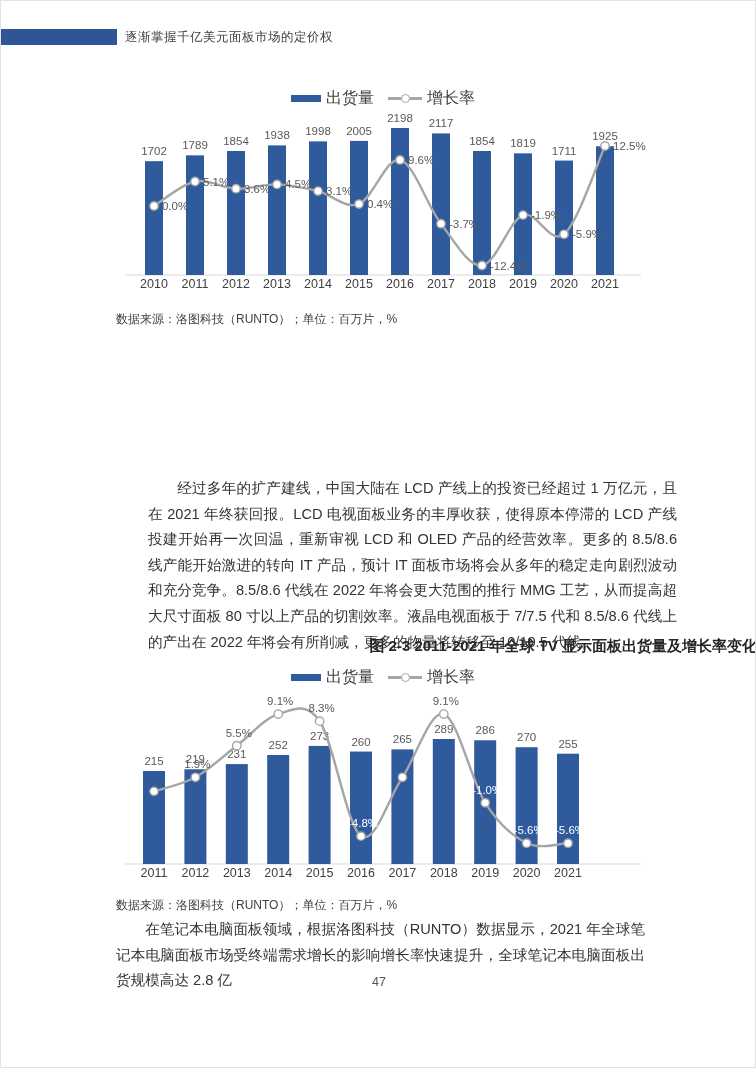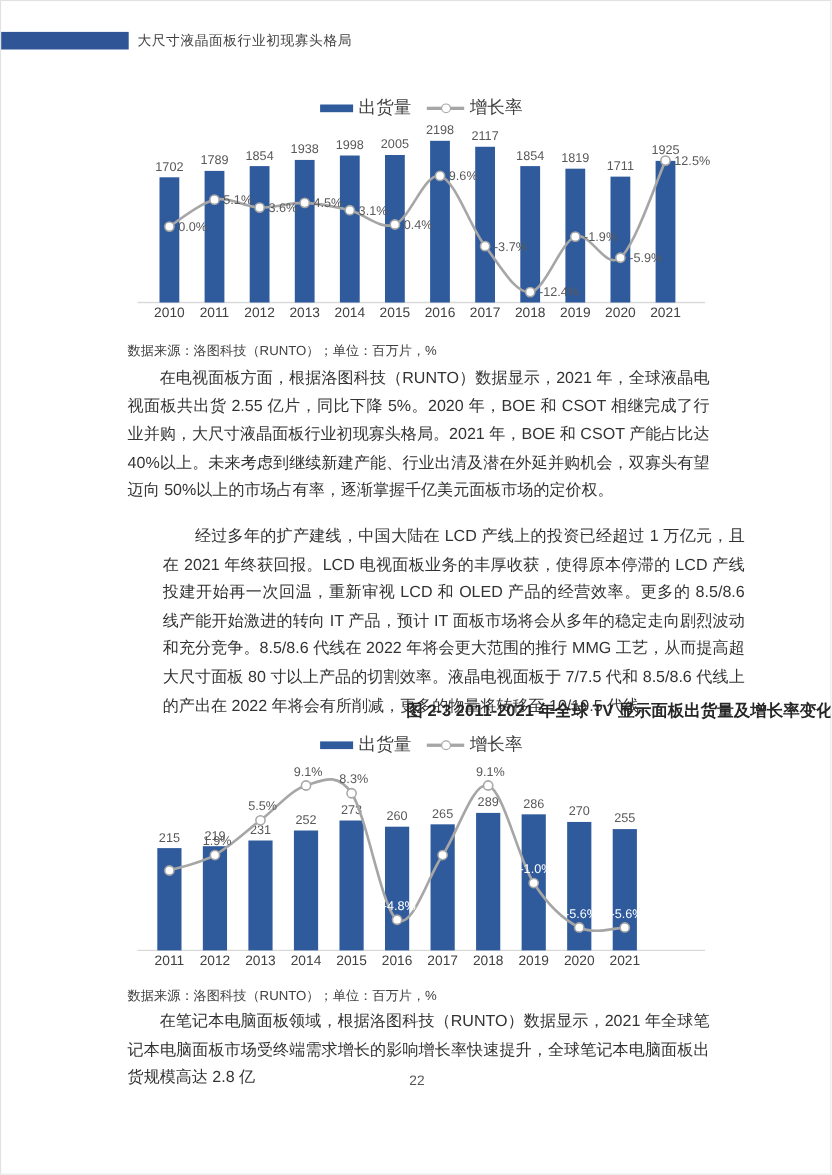--- a/index.html
+++ b/index.html
@@ -32,21 +32,21 @@
   #para2{top:475px;margin-left:32px;}
   #source2{top:896px;}
   #para3{top:916px;}
 </style>
 </head>
 <body>
 
 <div class="page">
 
   <div class="header-bar"></div>
-  <div class="header-title">大尺寸液晶面板行业初现寡头格局</div>
+  <div class="header-title">逐渐掌握千亿美元面板市场的定价权</div>
 
   <section class="chart" id="chart1">
     <div class="legend">
       <span class="lg-bar"></span>
       <span class="lg-txt">出货量</span>
       <span class="lg-line">
           <i></i>
         </span>
       <span class="lg-txt">增长率</span>
     </div>
@@ -111,21 +111,20 @@
         <text x="336" y="141.76" text-anchor="start" font-size="11.5" fill="#595959">-3.7%</text>
         <text x="377" y="183.51999999999998" text-anchor="start" font-size="11.5" fill="#595959">-12.4%</text>
         <text x="418" y="133.12" text-anchor="start" font-size="11.5" fill="#595959">-1.9%</text>
         <text x="459" y="152.32" text-anchor="start" font-size="11.5" fill="#595959">-5.9%</text>
         <text x="500" y="64" text-anchor="start" font-size="11.5" fill="#595959">12.5%</text>
       </svg>
     </section>
 
   <div class="source" id="source1">数据来源：洛图科技（RUNTO）；单位：百万片，%</div>
 
-  <p class="para" id="para1">在电视面板方面，根据洛图科技（RUNTO）数据显示，2021 年，全球液晶电视面板共出货 2.55 亿片，同比下降 5%。2020 年，BOE 和 CSOT 相继完成了行业并购，大尺寸液晶面板行业初现寡头格局。2021 年，BOE 和 CSOT 产能占比达 40%以上。未来考虑到继续新建产能、行业出清及潜在外延并购机会，双寡头有望迈向 50%以上的市场占有率，逐渐掌握千亿美元面板市场的定价权。</p>
   <p class="para" id="para2">经过多年的扩产建线，中国大陆在 LCD 产线上的投资已经超过 1 万亿元，且在 2021 年终获回报。LCD 电视面板业务的丰厚收获，使得原本停滞的 LCD 产线投建开始再一次回温，重新审视 LCD 和 OLED 产品的经营效率。更多的 8.5/8.6 线产能开始激进的转向 IT 产品，预计 IT 面板市场将会从多年的稳定走向剧烈波动和充分竞争。8.5/8.6 代线在 2022 年将会更大范围的推行 MMG 工艺，从而提高超大尺寸面板 80 寸以上产品的切割效率。液晶电视面板于 7/7.5 代和 8.5/8.6 代线上的产出在 2022 年将会有所削减，更多的物量将转移至 10/10.5 代线。</p>
 
   <div class="caption">图 2-3  2011-2021 年全球 TV 显示面板出货量及增长率变化</div>
 
   <section class="chart" id="chart2">
     <div class="legend">
       <span class="lg-bar"></span>
       <span class="lg-txt">出货量</span>
       <span class="lg-line">
           <i></i>
@@ -188,15 +187,15 @@
         <text x="374.2" y="132.78" text-anchor="middle" font-size="11.5" fill="#FFFFFF">-1.0%</text>
         <text x="415.59999999999997" y="173.168" text-anchor="middle" font-size="11.5" fill="#FFFFFF">-5.6%</text>
         <text x="457" y="173.168" text-anchor="middle" font-size="11.5" fill="#FFFFFF">-5.6%</text>
       </svg>
     </section>
 
   <div class="source" id="source2">数据来源：洛图科技（RUNTO）；单位：百万片，%</div>
 
   <p class="para" id="para3">在笔记本电脑面板领域，根据洛图科技（RUNTO）数据显示，2021 年全球笔记本电脑面板市场受终端需求增长的影响增长率快速提升，全球笔记本电脑面板出货规模高达 2.8 亿</p>
 
-  <div class="page-number">22</div>
+  <div class="page-number">47</div>
 
 </div>
 
 </body></html>

